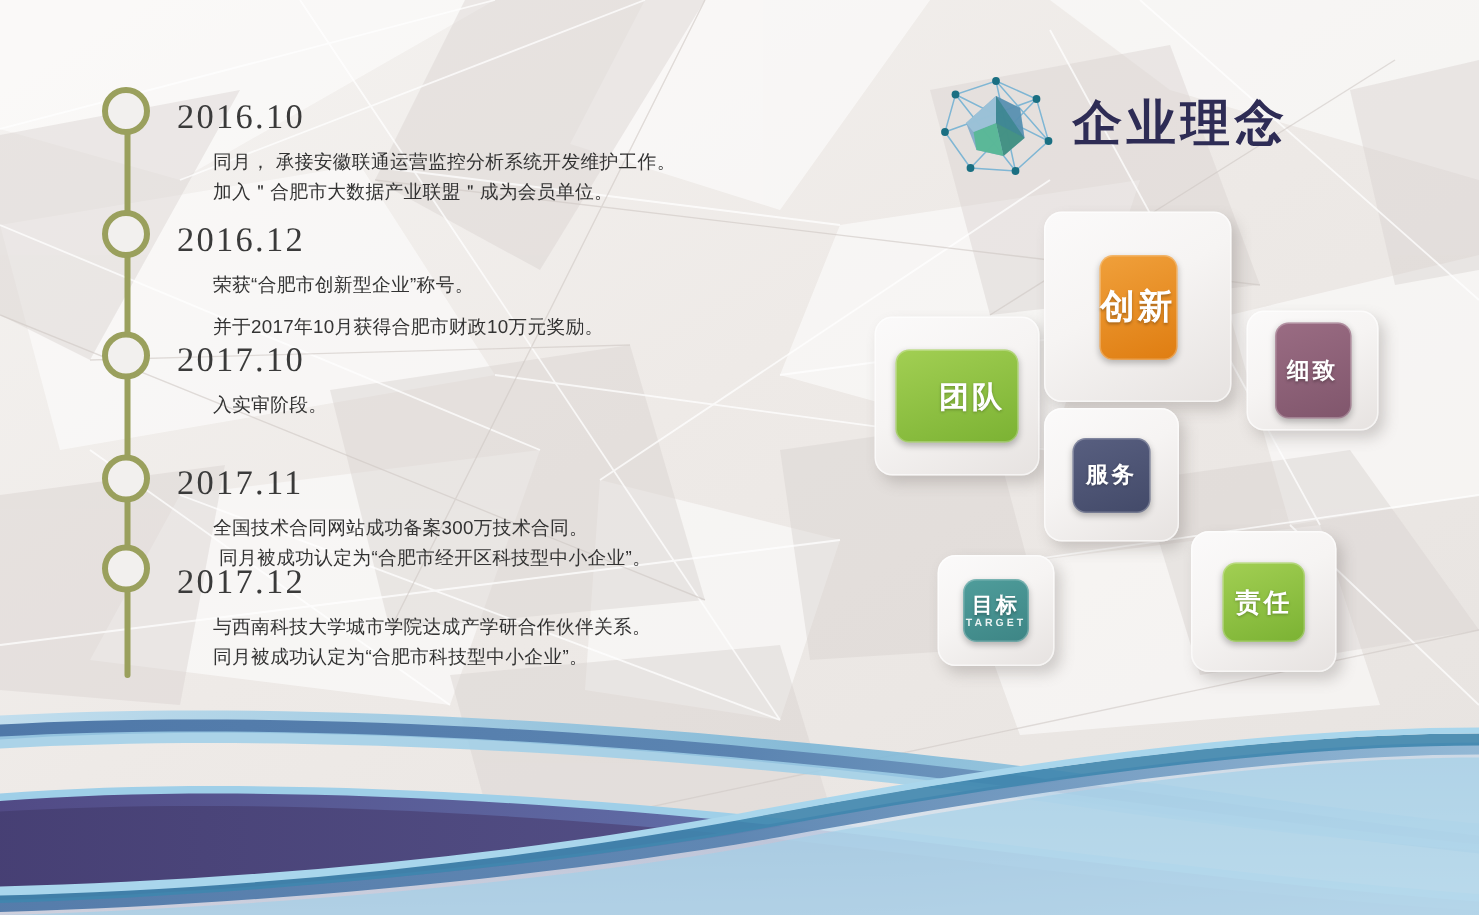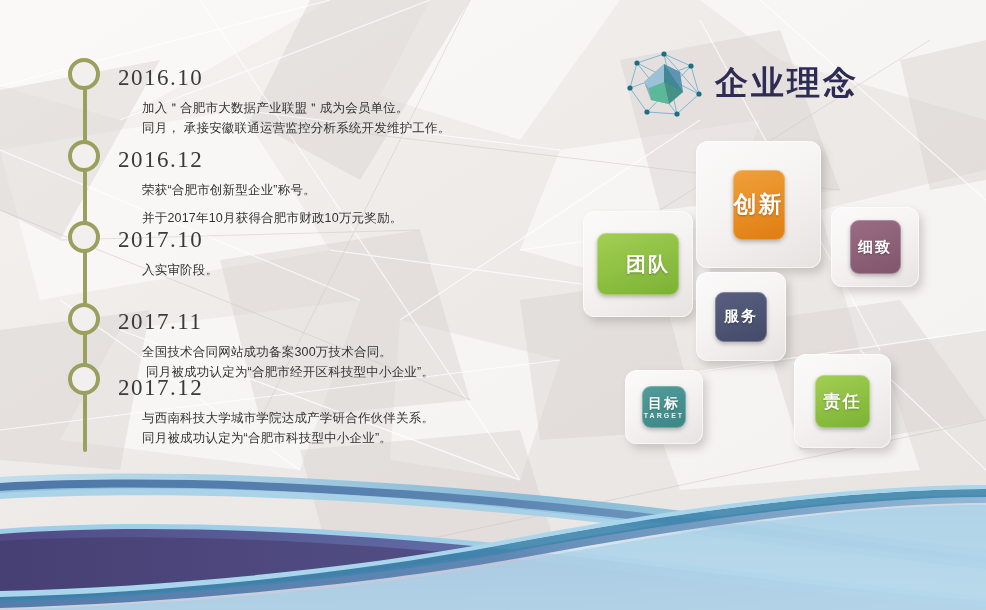--- a/index.html
+++ b/index.html
@@ -151,22 +151,22 @@
     <div class="tl-node" style="top:163px"></div>
     <div class="tl-node" style="top:245px"></div>
     <div class="tl-node" style="top:305px"></div>
   </div>
 
   <div class="entries">
 
     <div class="entry" style="top:8px">
       <div class="date">2016.10</div>
       <div class="lines">
+        <div class="line">同月， 承接安徽联通运营监控分析系统开发维护工作。</div>
         <div class="line">加入＂合肥市大数据产业联盟＂成为会员单位。</div>
-        <div class="line">同月， 承接安徽联通运营监控分析系统开发维护工作。</div>
       </div>
     </div>
 
     <div class="entry" style="top:90px">
       <div class="date">2016.12</div>
       <div class="lines">
         <div class="line">荣获“合肥市创新型企业”称号。</div>
         <div class="line" style="margin-top:8px">并于2017年10月获得合肥市财政10万元奖励。</div>
       </div>
     </div>
@@ -232,21 +232,21 @@
       </div>
     </div>
 
     <div class="card" style="left:696px;top:141px;width:125px;height:127px;">
       <div class="chip" style="width:52px;height:70px;background:linear-gradient(160deg,#f0a03b,#df7d11);text-align:center;">
         <span class="cn" style="font-size:23px;">创新</span>
       </div>
     </div>
 
     <div class="card" style="left:831px;top:207px;width:88px;height:80px;">
-      <div class="chip" style="width:51px;height:54px;background:linear-gradient(160deg,#9a6c83,#80566c);">
+      <div class="chip" style="width:51px;height:64px;background:linear-gradient(160deg,#9a6c83,#80566c);">
         <span class="cn" style="font-size:15px;">细致</span>
       </div>
     </div>
 
     <div class="card" style="left:696px;top:272px;width:90px;height:89px;">
       <div class="chip" style="width:52px;height:50px;background:linear-gradient(160deg,#585f80,#434a69);">
         <span class="cn" style="font-size:15px;">服务</span>
       </div>
     </div>
 

